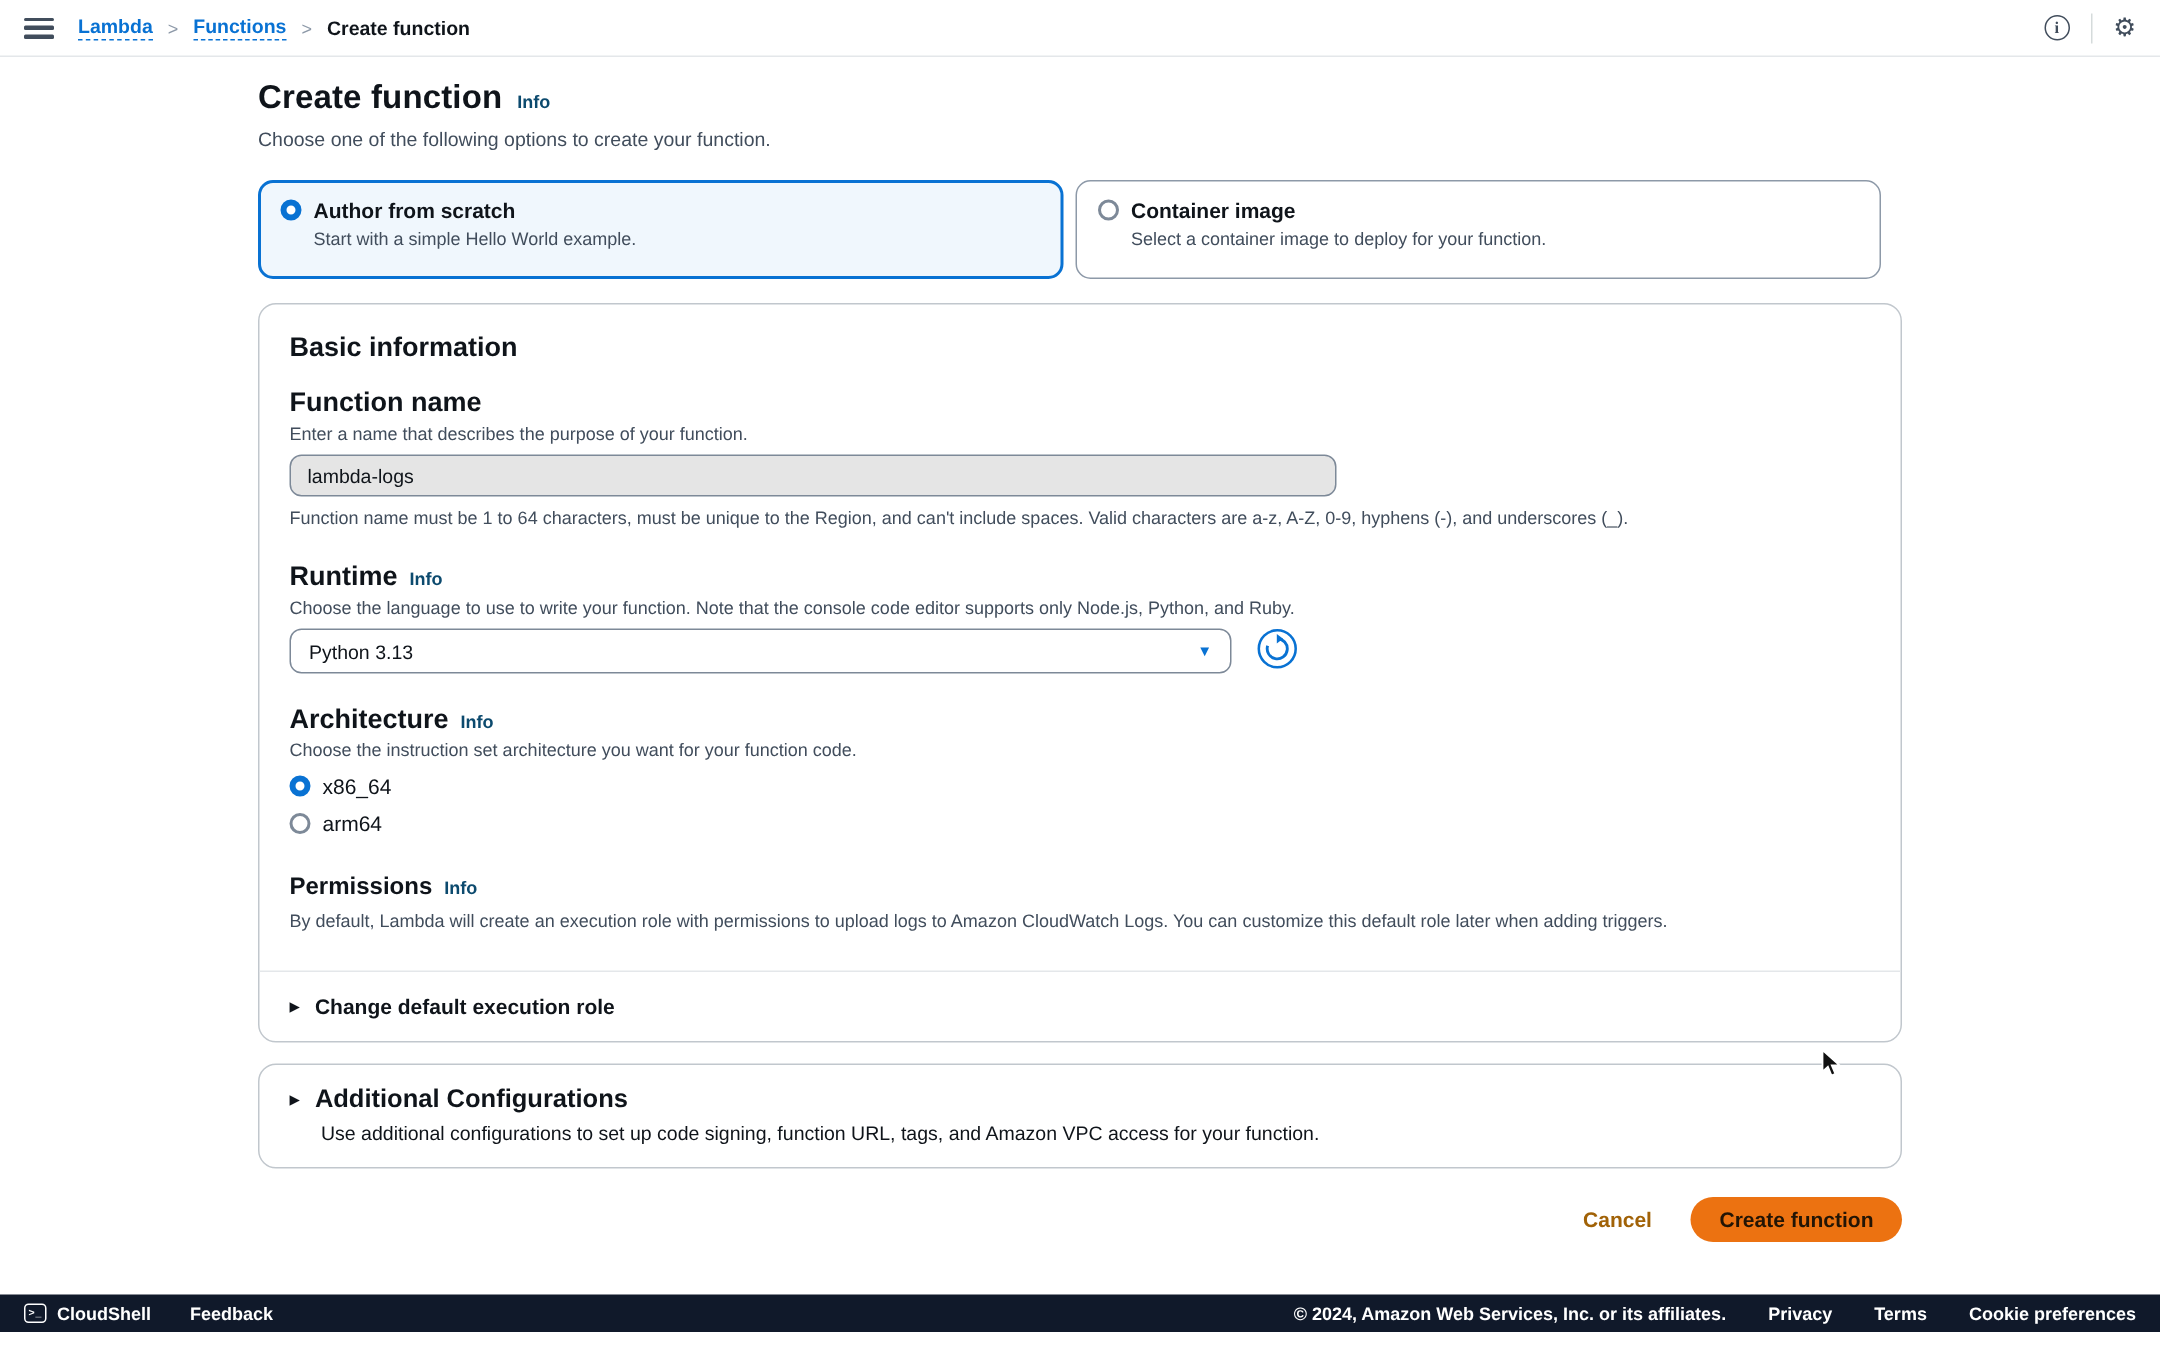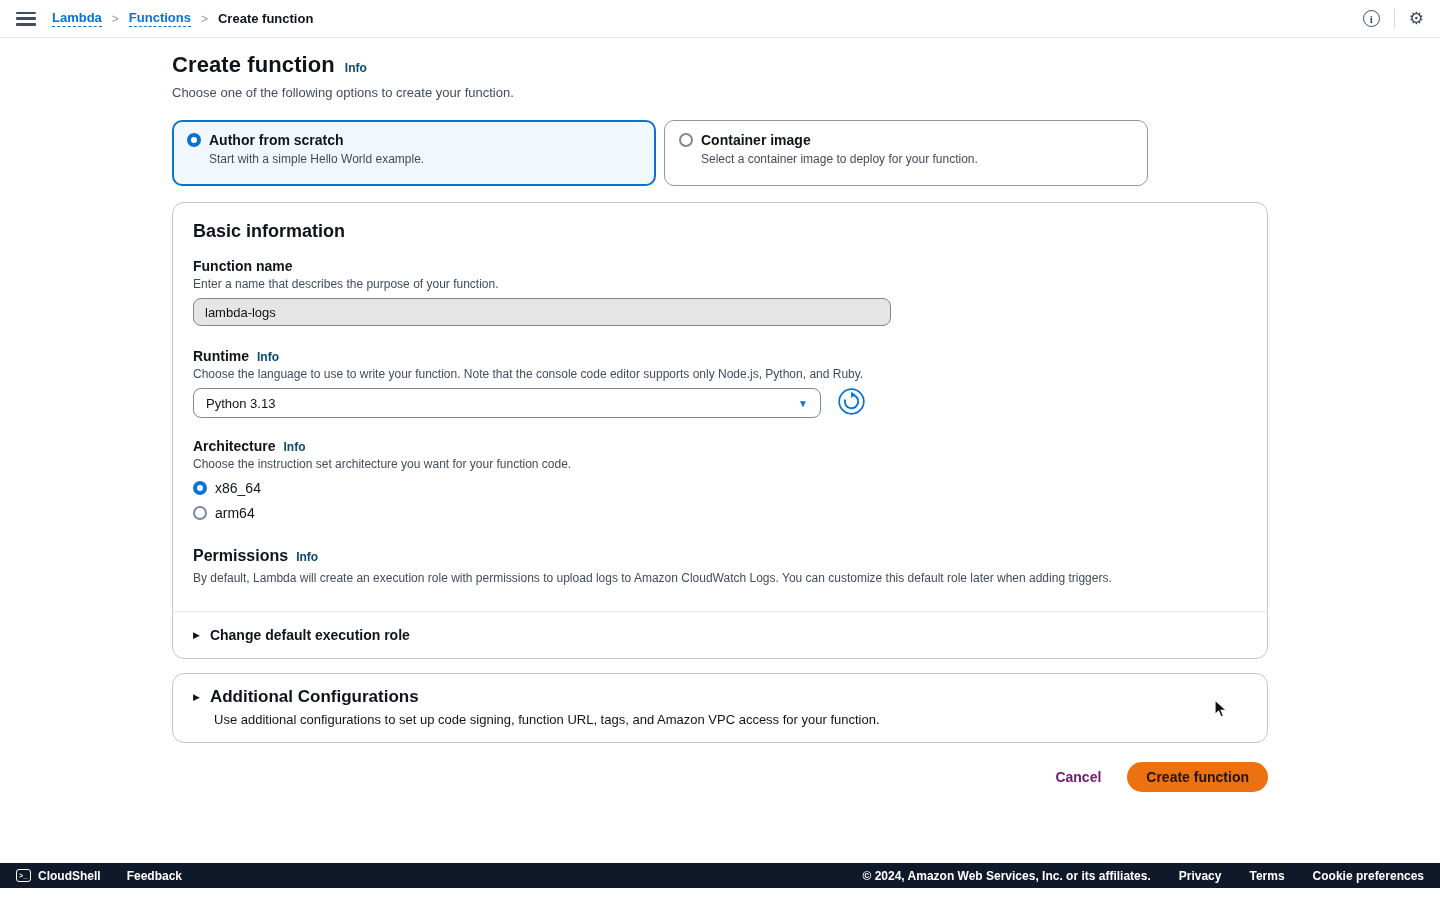--- a/index.html
+++ b/index.html
@@ -29,39 +29,39 @@
   }
   .gear-glyph { font-size:17px; color:#414d5c; line-height:1; cursor:pointer; }
 
   
   .main { padding:14px 0 0 172px; }
   .page-header { display:flex; align-items:baseline; gap:10px; }
   .page-title { font-size:22px; font-weight:700; margin:0; letter-spacing:0.1px; }
   .info-link { color:#0c4a6e; font-size:12px; font-weight:700; cursor:pointer; }
   .subtitle { font-size:13px; color:#414d5c; margin-top:7px; }
 
-  .options-row { display:flex; gap:8px; width:976px; margin-top:20px; }
+  .options-row { display:flex; gap:8px; width:1082px; margin-top:20px; }
   .option-card {
     flex:1; border:1px solid #8d99a8; border-radius:10px; background:#fff;
     padding:11px 14px; cursor:pointer; min-height:66px;
   }
   .option-card.selected { border:2px solid #0972d3; background:#f0f7fd; padding:10px 13px; }
   .option-head { display:flex; align-items:center; gap:8px; }
   .option-label { font-size:14px; font-weight:700; }
   .option-desc { font-size:12px; color:#414d5c; margin:3px 0 0 22px; line-height:1.45; max-width:330px; }
 
   .radio { width:14px; height:14px; border-radius:50%; border:2px solid #7d8998; background:#fff; flex:none; }
   .radio.checked { border:4.5px solid #0972d3; }
 
   .panel { width:1096px; border:1px solid #c1c7cd; border-radius:12px; margin-top:16px; background:#fff; }
   .panel-body { padding:14px 20px 26px; }
   .section-heading { font-size:18px; font-weight:700; margin:4px 0 16px; }
 
   .field-label-row { display:flex; align-items:baseline; gap:8px; margin-top:16px; }
-  .field-label { font-size:14px; font-weight:700; }
+  .field-label { font-size:18px; font-weight:700; }
   .hint { font-size:12px; color:#414d5c; margin-top:3px; }
 
   .text-input {
     display:block; width:698px; height:28px; margin-top:7px; padding:0 11px;
     border:1px solid #7d8998; border-radius:8px; font-size:13px; color:#0f141a;
     font-family:"Liberation Sans", sans-serif; outline:none; background:#e5e5e5;
   }
   .constraint { font-size:12px; color:#414d5c; margin-top:7px; }
 
   .select-row { display:flex; align-items:center; gap:17px; margin-top:7px; }
@@ -82,21 +82,21 @@
   .panel-footer { border-top:1px solid #e4e7ea; padding:15px 20px; display:flex; align-items:center; gap:10px; cursor:pointer; }
   .expand-triangle { font-size:9px; color:#0f141a; }
   .expander-label { font-size:14px; font-weight:700; }
 
   .config-panel { width:1096px; border:1px solid #c1c7cd; border-radius:12px; margin-top:14px; padding:13px 20px 15px; background:#fff; cursor:pointer; }
   .config-title-row { display:flex; align-items:center; gap:10px; }
   .config-title { font-size:17px; font-weight:700; }
   .config-desc { font-size:13px; color:#0f141a; margin:5px 0 0 21px; }
 
   .actions { width:1096px; display:flex; justify-content:flex-end; align-items:center; gap:26px; margin-top:19px; }
-  .cancel-link { color:#701a75; font-size:14px; font-weight:700; cursor:pointer; }
+  .cancel-link { color:#a16207; font-size:14px; font-weight:700; cursor:pointer; }
   .primary-btn {
     background:#ec7211; color:#231505; border:none; border-radius:16px;
     padding:7px 19px; font-size:14px; font-weight:700; cursor:pointer;
     font-family:"Liberation Sans", sans-serif;
   }
 
   
   .footer {
     position:absolute; bottom:10px; left:0; width:1440px; height:25px;
     background:#10192a; display:flex; align-items:center; justify-content:space-between;
@@ -167,20 +167,21 @@
 
   <section class="panel">
     <div class="panel-body">
       <h2 class="section-heading">Basic information</h2>
 
       <div class="field-label-row" style="margin-top:8px;">
         <span class="field-label">Function name</span>
       </div>
       <div class="hint">Enter a name that describes the purpose of your function.</div>
       <input class="text-input" type="text" value="lambda-logs" style="">
+      <div class="constraint">Function name must be 1 to 64 characters, must be unique to the Region, and can't include spaces. Valid characters are a-z, A-Z, 0-9, hyphens (-), and underscores (_).</div>
 
       <div class="field-label-row" style="margin-top:22px;">
         <span class="field-label">Runtime</span>
         <span class="info-link">Info</span>
       </div>
       <div class="hint">Choose the language to use to write your function. Note that the console code editor supports only Node.js, Python, and Ruby.</div>
       <div class="select-row">
         <div class="select-box">
           <span class="select-value">Python 3.13</span>
           <span class="select-caret">▼</span>

